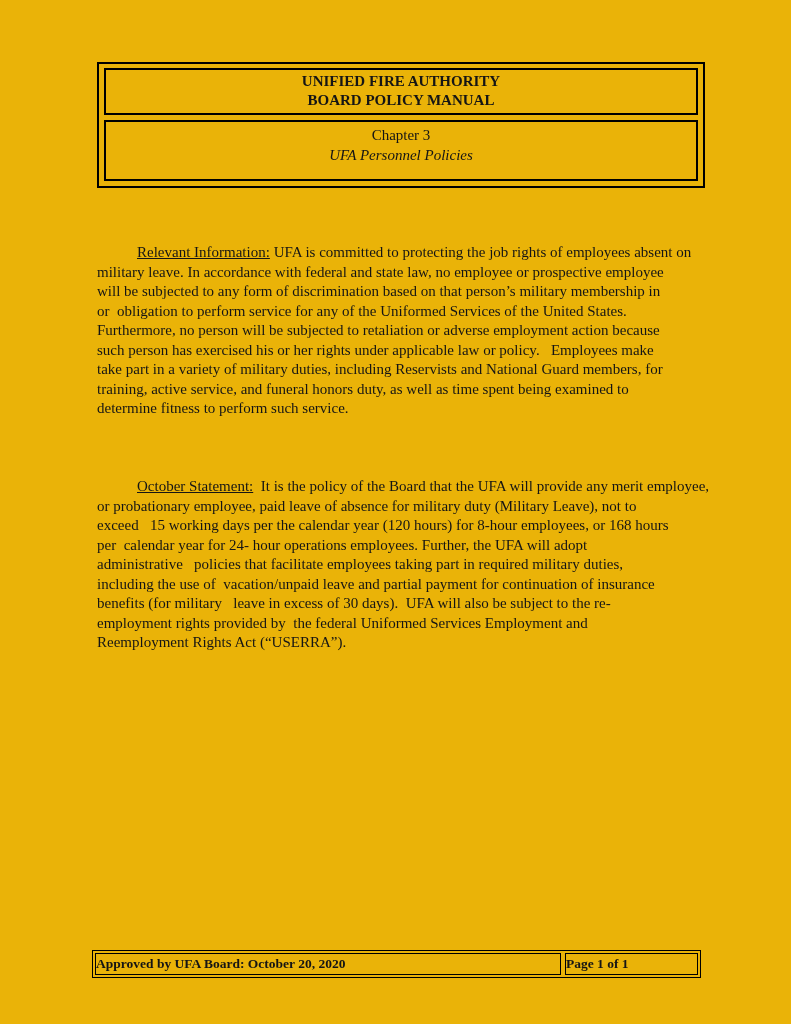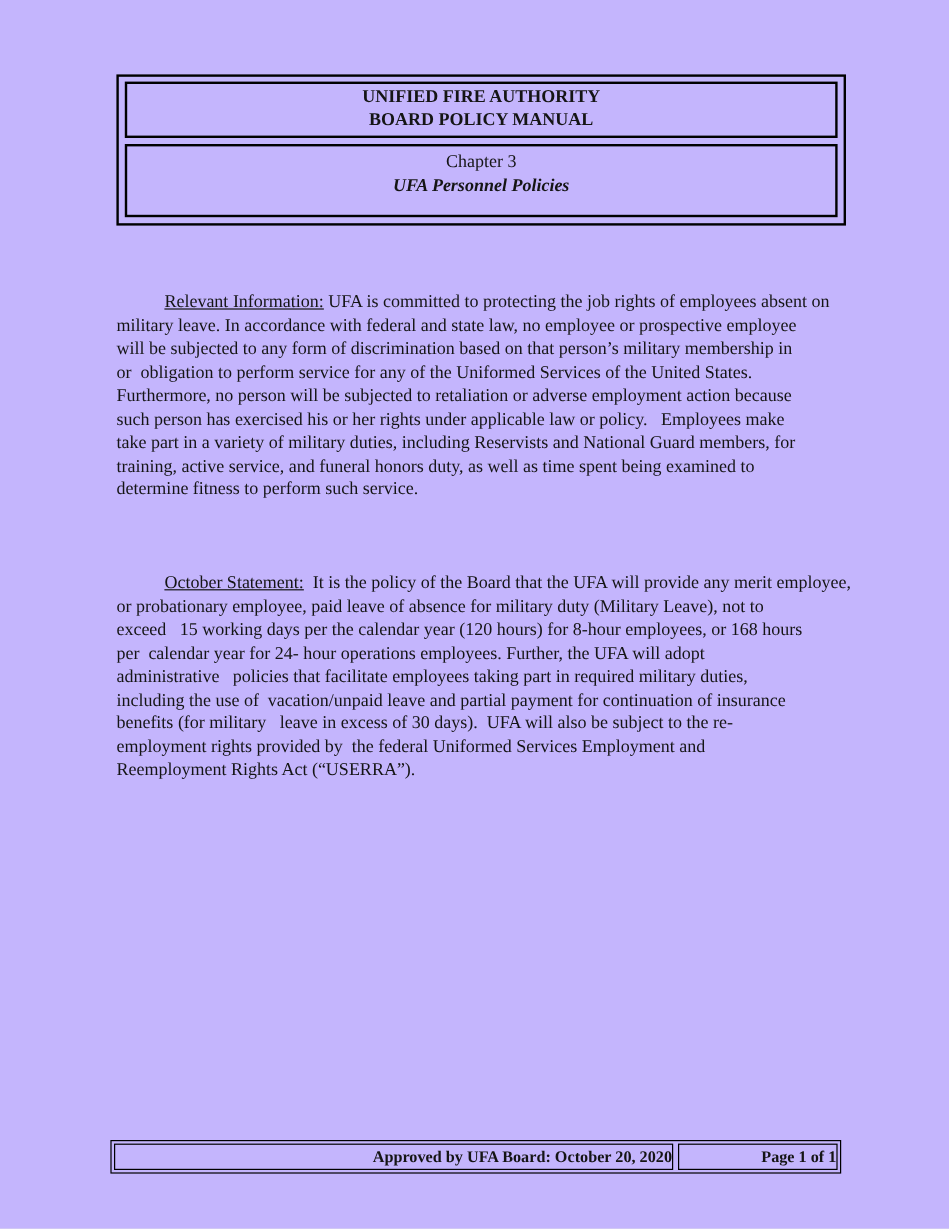--- a/index.html
+++ b/index.html
@@ -2,21 +2,21 @@
 <html><head>
 <meta charset="utf-8">
 <style>
   * { margin: 0; padding: 0; box-sizing: border-box; }
   html, body { background: #e8e8e8; }
   body { font-family: "Liberation Serif", serif; }
   .page {
     position: relative;
     width: 791px;
     height: 1024px;
-    background: #c4b5fd;
+    background: #eab308;
     color: #151515;
     margin: 0 auto;
     overflow: hidden;
   }
 
   
   .header-box {
     position: absolute;
     left: 97px;
     top: 62px;
@@ -41,21 +41,21 @@
     gap: 40px;
   }
   .meta-cell {
     flex: 1;
     text-align: center;
     font-size: 15px;
     line-height: 20px;
     padding: 3px 0 14px 0;
   }
   .meta-cell + .meta-cell { border-left: 2px solid #000; }
-  .meta-name { font-weight: bold; font-style: italic; }
+  .meta-name { font-weight: normal; font-style: italic; }
 
   
   .body-text {
     position: absolute;
     left: 97px;
     top: 204px;
     width: 648px;
     font-size: 15px;
     line-height: 19.5px;
     white-space: pre-wrap;
@@ -76,21 +76,21 @@
     border: 1px solid #000;
     display: flex;
     gap: 4px;
     padding: 2px;
   }
   .footer-cell {
     border: 1px solid #000;
     font-weight: bold;
     font-size: 13.5px;
     line-height: 17px;
-    text-align: right;
+    text-align: left;
     padding: 1px 0 2px 0;
   }
   .footer-cell.approved { flex: 0 0 466px; }
   .footer-cell.pagenum { flex: 1; }
 </style>
 </head>
 <body>
 
 <div class="page">
 

